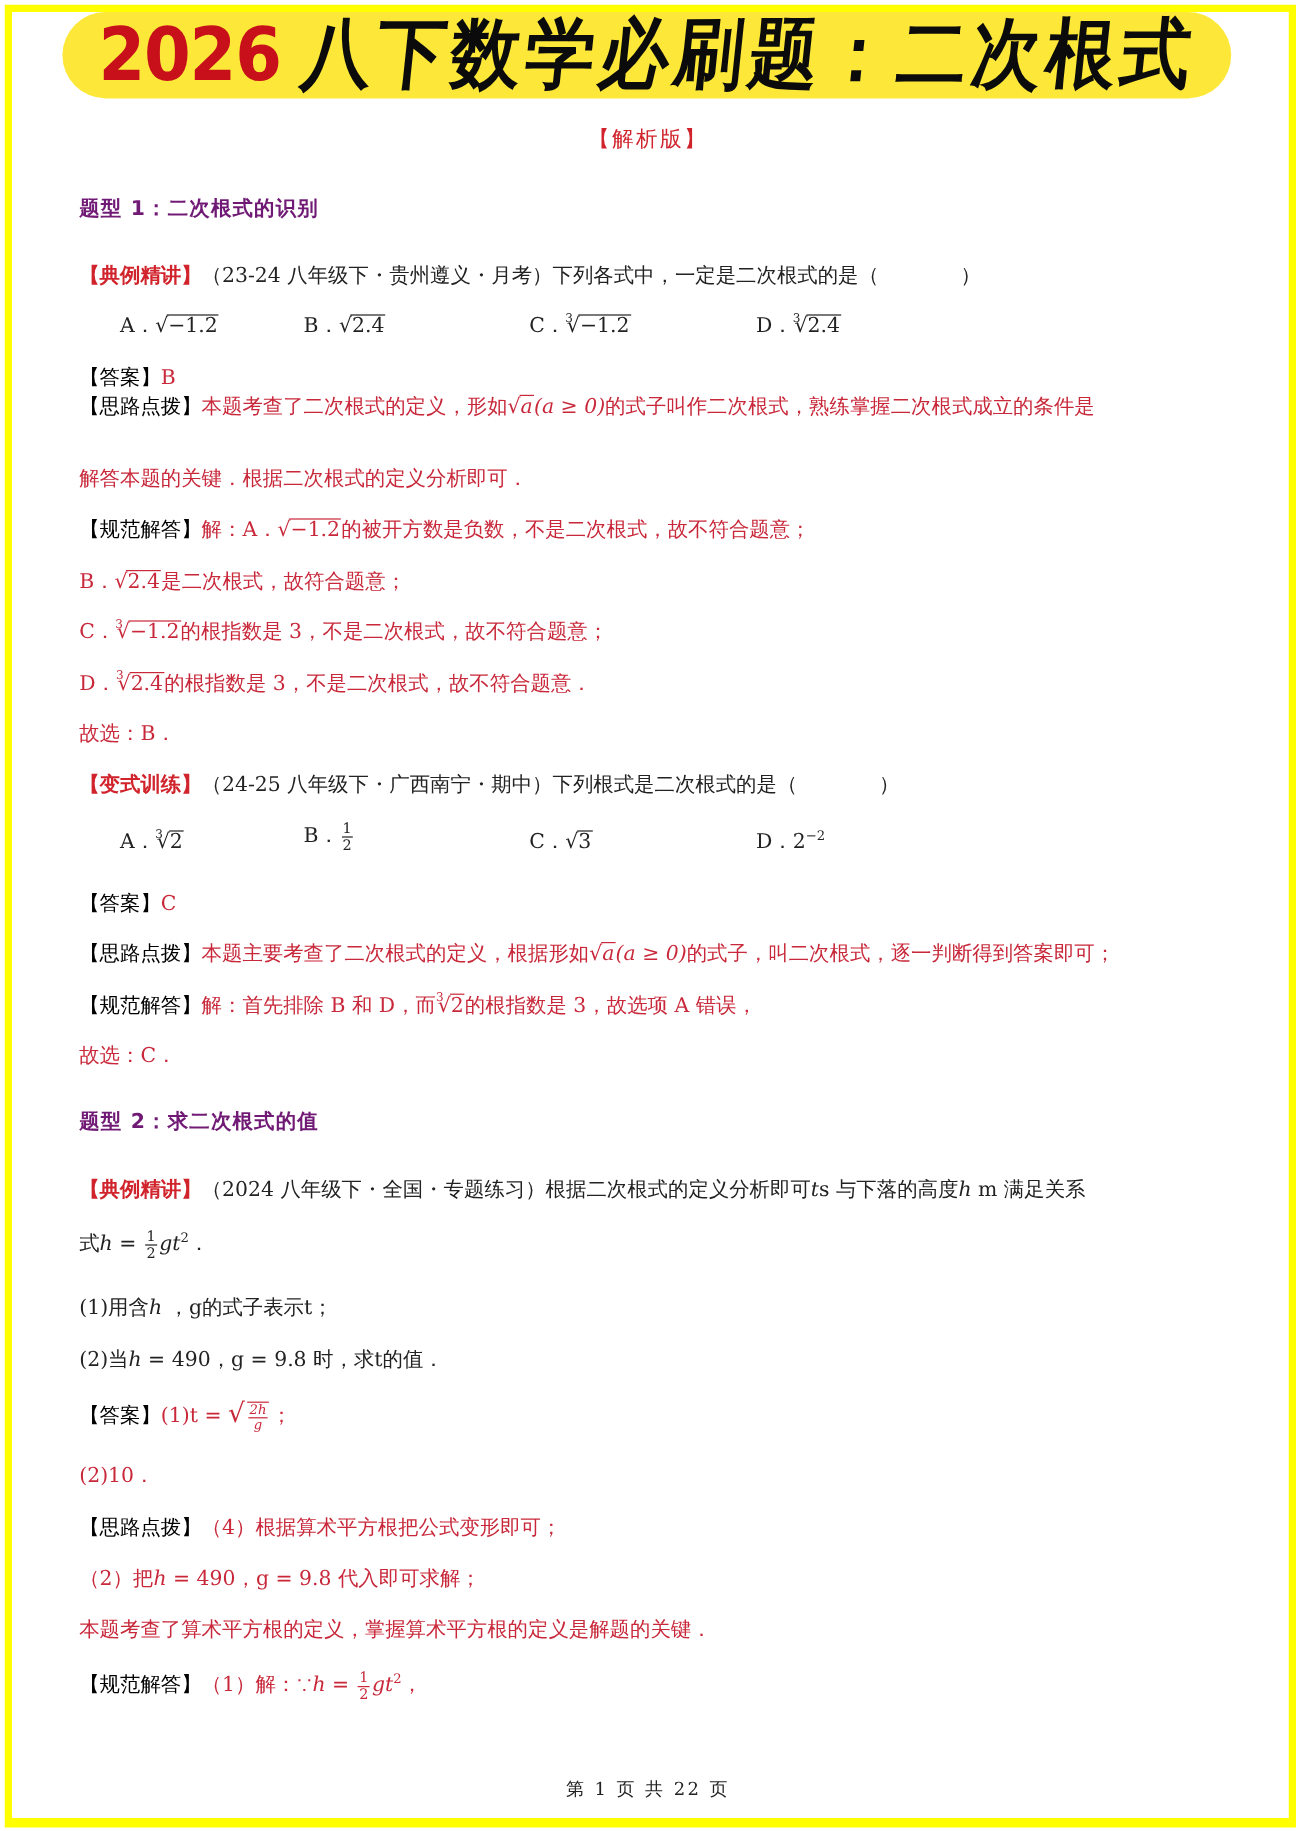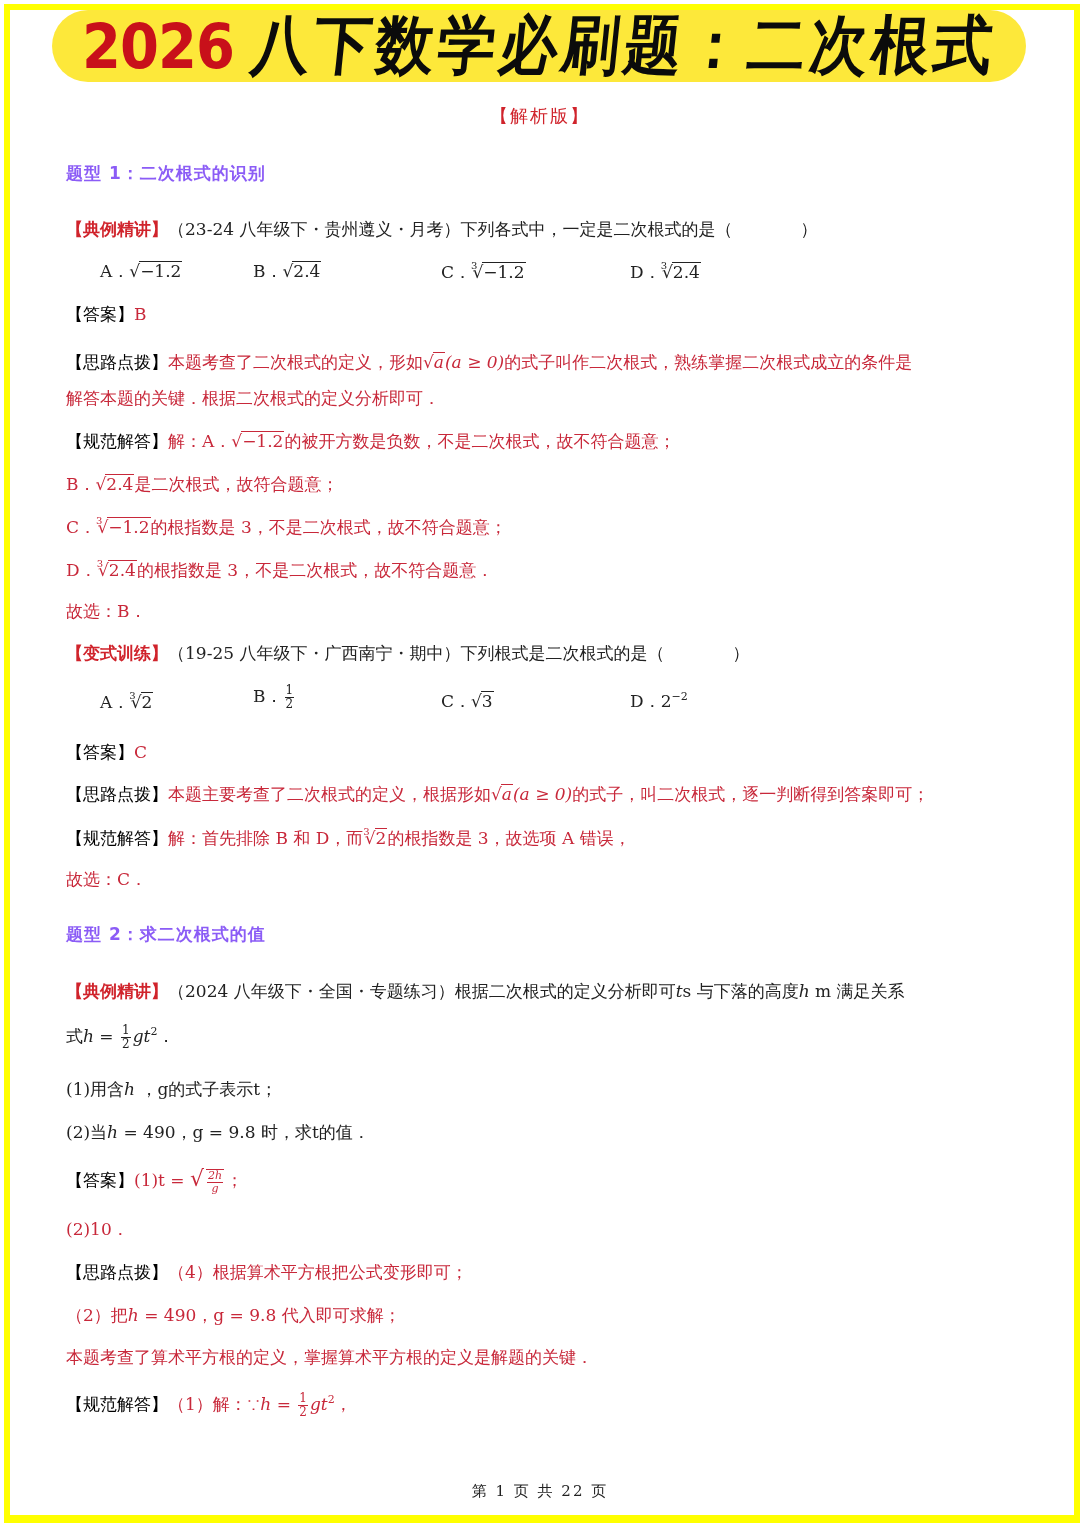--- a/index.html
+++ b/index.html
@@ -10,21 +10,21 @@
   .title-pill { position: absolute; left: 52px; top: 10px; width: 974px; height: 72px;
                 background: #fde83a; border-radius: 40px; display: flex; align-items: center;
                 justify-content: center; gap: 18px; }
   .title-year { color: #c8101a; font-family: "DejaVu Sans", sans-serif; font-weight: bold;
                 font-size: 56px; letter-spacing: -1px; transform: scaleY(1.1); }
   .title-main { color: #0b0b0b; font-family: "DejaVu Sans", sans-serif; font-weight: bold;
                 font-size: 58px; letter-spacing: 4px; transform: skewX(-6deg) scaleY(1.1); }
   .subtitle { position: absolute; top: 104px; left: 0; width: 1080px; text-align: center;
               color: #d0232b; font-size: 18px; letter-spacing: 2px; }
   .line { position: absolute; left: 66px; font-size: 17px; color: #222; white-space: nowrap; }
-  .sec-title { color: #8b5cf6; font-weight: bold; font-family: "DejaVu Sans", sans-serif; font-size: 17px; letter-spacing: 1px; }
+  .sec-title { color: #701a75; font-weight: bold; font-family: "DejaVu Sans", sans-serif; font-size: 17px; letter-spacing: 1px; }
   .tag-red { color: #d0232b; font-weight: bold; font-family: "DejaVu Sans", sans-serif; }
   .tag-blue { color: #000000; }
   .red { color: #c8283a; }
   .opts { position: absolute; left: 100px; font-size: 17px; color: #222; }
   .opt { position: absolute; white-space: nowrap; }
   .rad { font-family: "DejaVu Serif", serif; }
   .sqrt { display: inline-block; border-top: 1.5px solid currentColor; padding: 0 1px; margin-left: -1px; line-height: 1.1; }
   .idx { font-size: 10px; vertical-align: 9px; margin-right: -5px; }
   .frac { display: inline-flex; flex-direction: column; align-items: center; vertical-align: middle;
           font-size: 12px; line-height: 1.05; margin: 0 2px; }
@@ -56,41 +56,41 @@
   <span class="opt" style="left:0"><span>A．</span><span class="rad">√<span class="sqrt">−1.2</span></span></span>
   <span class="opt" style="left:153px"><span>B．</span><span class="rad">√<span class="sqrt">2.4</span></span></span>
   <span class="opt" style="left:341px"><span>C．</span><span class="rad"><span class="idx">3</span>√<span class="sqrt">−1.2</span></span></span>
   <span class="opt" style="left:530px"><span>D．</span><span class="rad"><span class="idx">3</span>√<span class="sqrt">2.4</span></span></span>
 </div>
 
 <div class="line" style="top:303px">
   <span class="tag-blue">【答案】</span><span class="red">B</span>
 </div>
 
-<div class="line red" style="top:351px">
+<div class="line red" style="top:327px">
   <span class="tag-blue">【思路点拨】</span><span>本题考查了二次根式的定义，形如</span><span class="rad">√<span class="sqrt it">a</span></span><span class="it">(a ≥ 0)</span><span>的式子叫作二次根式，熟练掌握二次根式成立的条件是</span>
 </div>
 <div class="line red" style="top:387px">解答本题的关键．根据二次根式的定义分析即可．</div>
 
 <div class="line red" style="top:430px">
   <span class="tag-blue">【规范解答】</span><span>解：A．</span><span class="rad">√<span class="sqrt">−1.2</span></span><span>的被开方数是负数，不是二次根式，故不符合题意；</span>
 </div>
 <div class="line red" style="top:473px">
   <span>B．</span><span class="rad">√<span class="sqrt">2.4</span></span><span>是二次根式，故符合题意；</span>
 </div>
 <div class="line red" style="top:515px">
   <span>C．</span><span class="rad"><span class="idx">3</span>√<span class="sqrt">−1.2</span></span><span>的根指数是 3，不是二次根式，故不符合题意；</span>
 </div>
 <div class="line red" style="top:558px">
   <span>D．</span><span class="rad"><span class="idx">3</span>√<span class="sqrt">2.4</span></span><span>的根指数是 3，不是二次根式，故不符合题意．</span>
 </div>
 <div class="line red" style="top:600px">故选：B．</div>
 
 <div class="line" style="top:642px">
-  <span class="tag-red">【变式训练】</span><span>（19-25 八年级下・广西南宁・期中）</span><span>下列根式是二次根式的是（　　　　）</span>
+  <span class="tag-red">【变式训练】</span><span>（24-25 八年级下・广西南宁・期中）</span><span>下列根式是二次根式的是（　　　　）</span>
 </div>
 
 <div class="opts" style="top:690px">
   <span class="opt" style="left:0"><span>A．</span><span class="rad"><span class="idx">3</span>√<span class="sqrt">2</span></span></span>
   <span class="opt" style="left:153px;top:-6px"><span>B．</span><span class="frac">
         <span class="num">1</span>
         <span>2</span>
       </span></span>
   <span class="opt" style="left:341px"><span>C．</span><span class="rad">√<span class="sqrt">3</span></span></span>
   <span class="opt" style="left:530px"><span>D．</span><span>2</span><sup>−2</sup></span>

